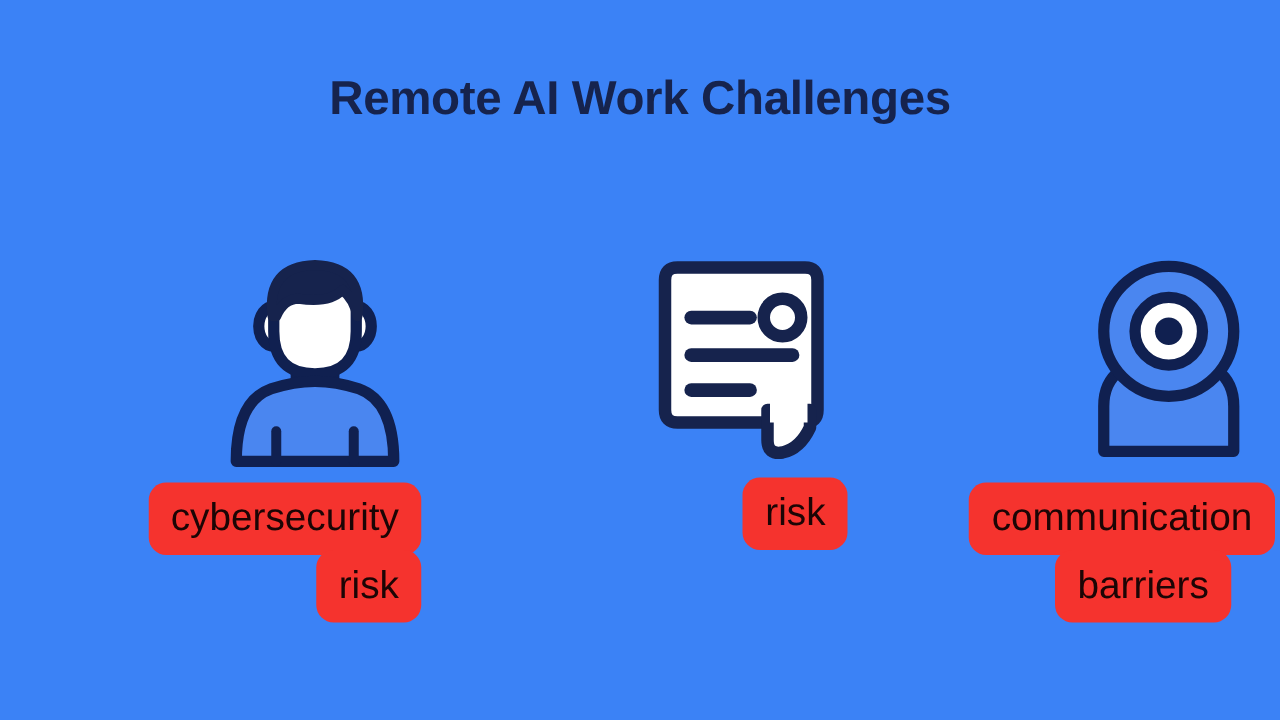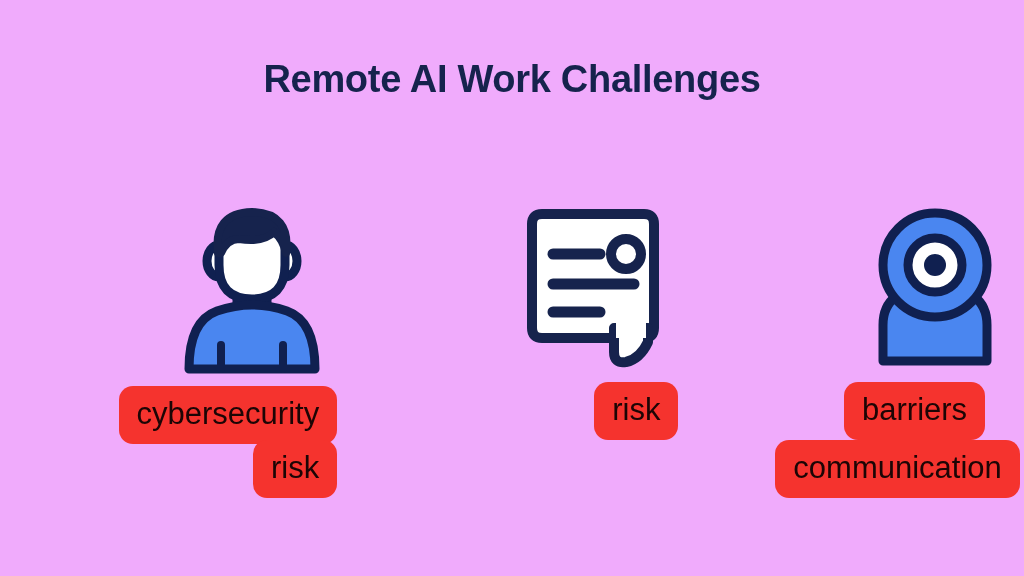--- a/index.html
+++ b/index.html
@@ -13,21 +13,21 @@
     background: #f4f5f7;
     font-family: "Liberation Sans", sans-serif;
     overflow: hidden;
     position: relative;
   }
 
   .slide {
     position: relative;
     width: 1024px;
     height: 576px;
-    background: #f0abfc;
+    background: #3b82f6;
     box-sizing: border-box;
   }
 
   
   .title-wrap {
     position: absolute;
     top: 0;
     left: 0;
     width: 1024px;
     height: 160px;
@@ -173,19 +173,19 @@
           <path d="M18 160 L18 124 Q18 86 70 86 Q122 86 122 124 L122 160 Z" fill="#4a86f0" stroke="#102050" stroke-width="9" stroke-linejoin="round"></path>
 
           <circle cx="70" cy="64" r="52" fill="#4a86f0" stroke="#102050" stroke-width="9"></circle>
 
           <circle cx="70" cy="64" r="27" fill="#ffffff" stroke="#102050" stroke-width="9"></circle>
 
           <circle cx="70" cy="64" r="11" fill="#102050"></circle>
         </svg>
       </div>
       <div class="label-block">
+        <span class="label-line line-1">communication</span>
         <span class="label-line line-2">barriers</span>
-        <span class="label-line line-1">communication</span>
       </div>
     </div>
 
   </div>
 </div>
 
 </body></html>

